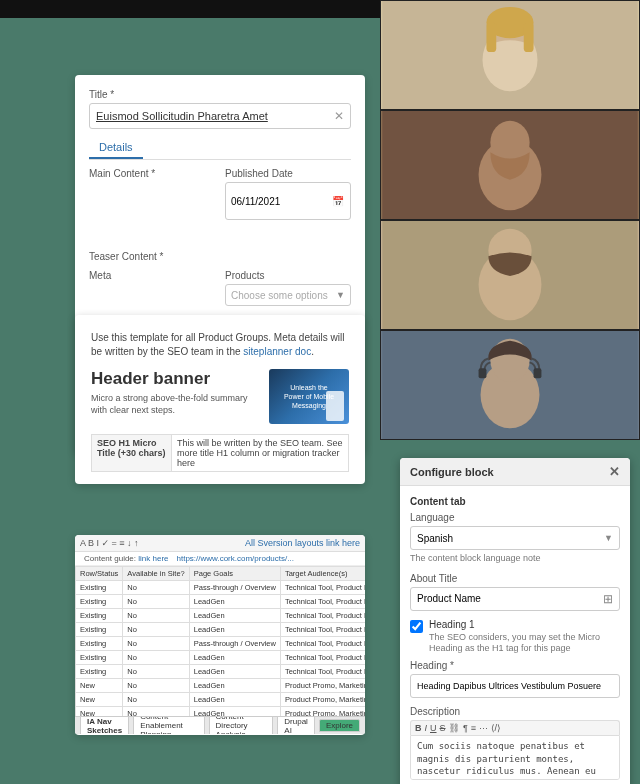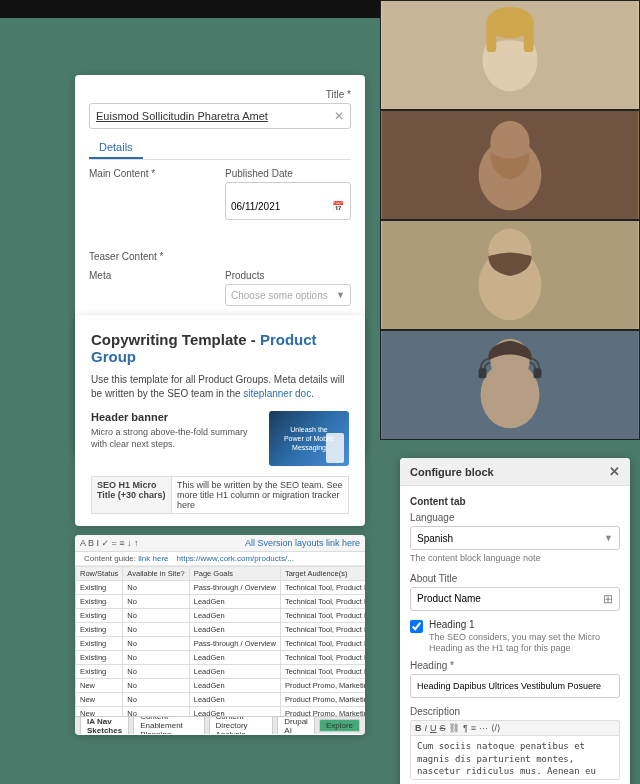--- a/index.html
+++ b/index.html
@@ -112,40 +112,39 @@
       flex: 1;
     }
 
     .cms-panel .date-input {
       border: 1px solid #ccc;
       border-radius: 3px;
       padding: 18px 5px;
       font-size: 10px;
       width: 100%;
       display: flex;
-      align-items: flex-start;
+      align-items: center;
       justify-content: space-between;
       height: 22px;
     }
 
     .cms-panel .select-input {
       border: 1px solid #ccc;
       border-radius: 3px;
       padding: 3px 5px;
       font-size: 10px;
       width: 100%;
       height: 22px;
       display: flex;
       align-items: center;
       justify-content: space-between;
     }
 
     .cms-panel .row-field {
       margin-bottom: 7px;
-      text-align: right;
     }
 
     .cms-panel .row-field-inline {
       display: flex;
       align-items: center;
       margin-bottom: 5px;
       gap: 8px;
       margin-top: 28px;
     }
 
@@ -230,21 +229,21 @@
       gap: 8px;
       margin-bottom: 10px;
       align-items: flex-start;
     }
 
     .template-panel .banner-text {
       flex: 1;
     }
 
     .template-panel .banner-text h3 {
-      font-size: 11px;
+      font-size: 17px;
       font-weight: bold;
       color: #333;
       margin-bottom: 4px;
     }
 
     .template-panel .banner-text p {
       font-size: 9px;
       color: #555;
       line-height: 1.3;
     }
@@ -643,23 +642,20 @@
     <span class="state-text">Published</span>
     <span>Change to:</span>
     <div class="state-select">
       <span>Published</span>
       <span class="chevron">▼</span>
     </div>
   </div>
 </div>
 
 <div class="template-panel">
-  <h2>
-    <span>Copywriting Template - </span><span class="link">Product Group</span>
-  </h2>
   <p class="desc">
     <span>Use this template for all Product Groups. Meta details will be written by the SEO team in the </span><a class="link">siteplanner doc</a><span>.</span>
   </p>
 
   <div class="banner-area">
     <div class="banner-text">
       <h3>Header banner</h3>
       <p>Micro a strong above-the-fold summary with clear next steps.</p>
     </div>
     <div class="banner-img">

